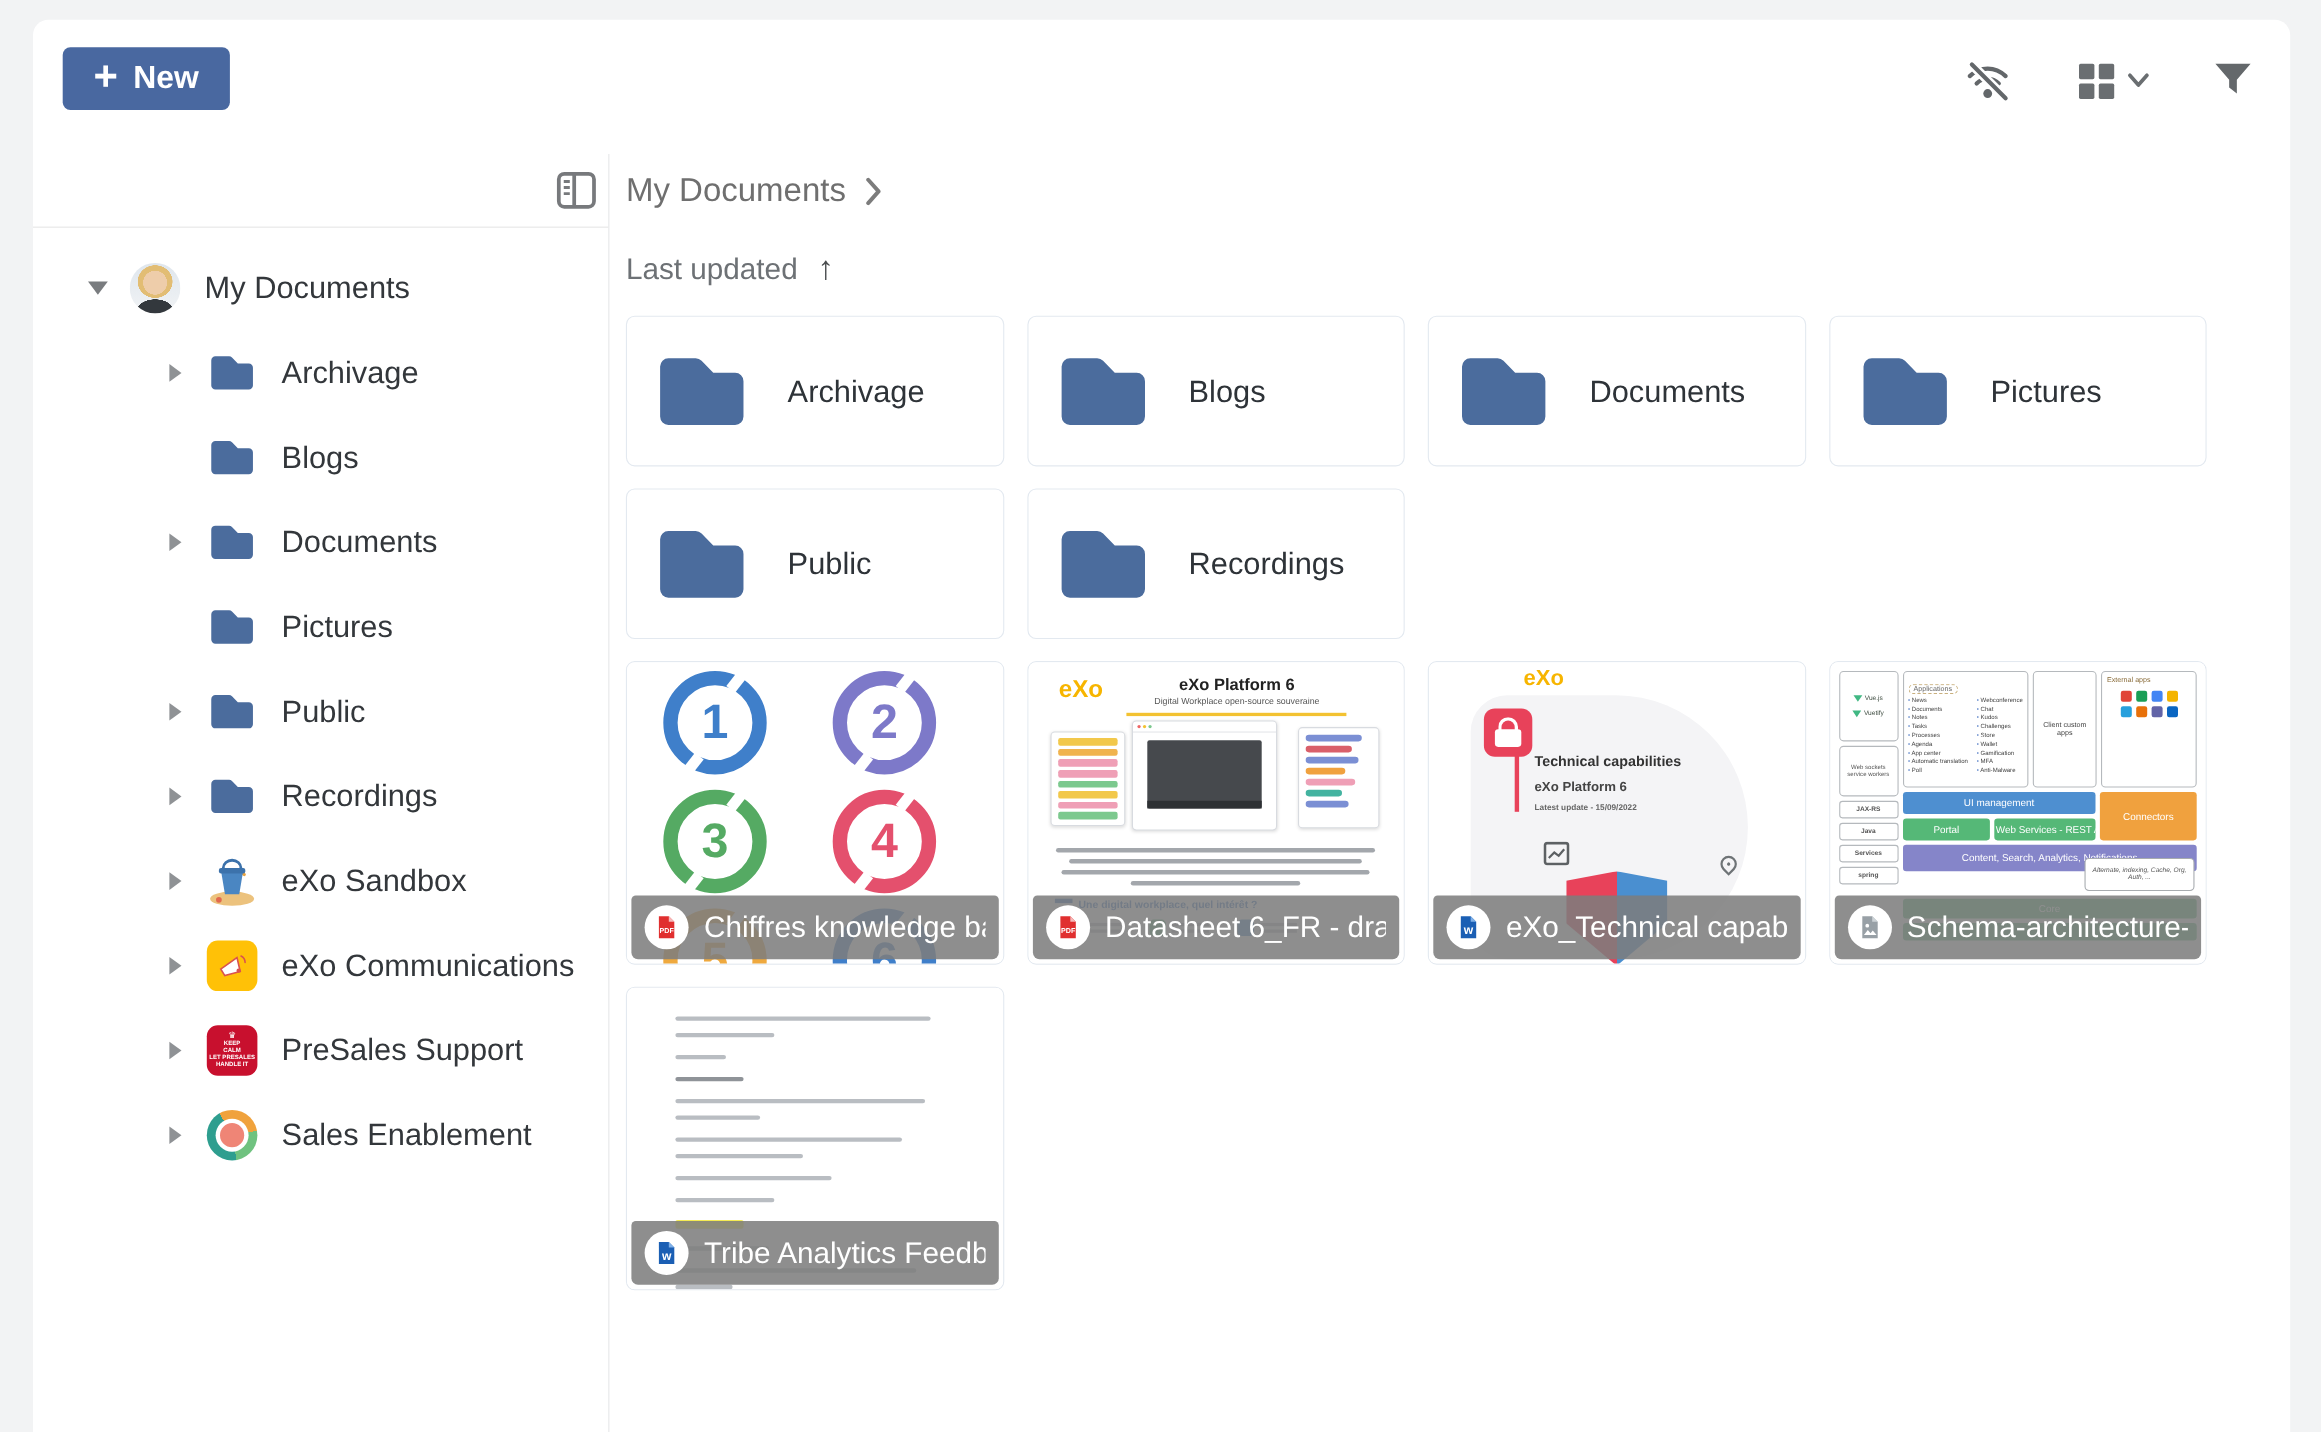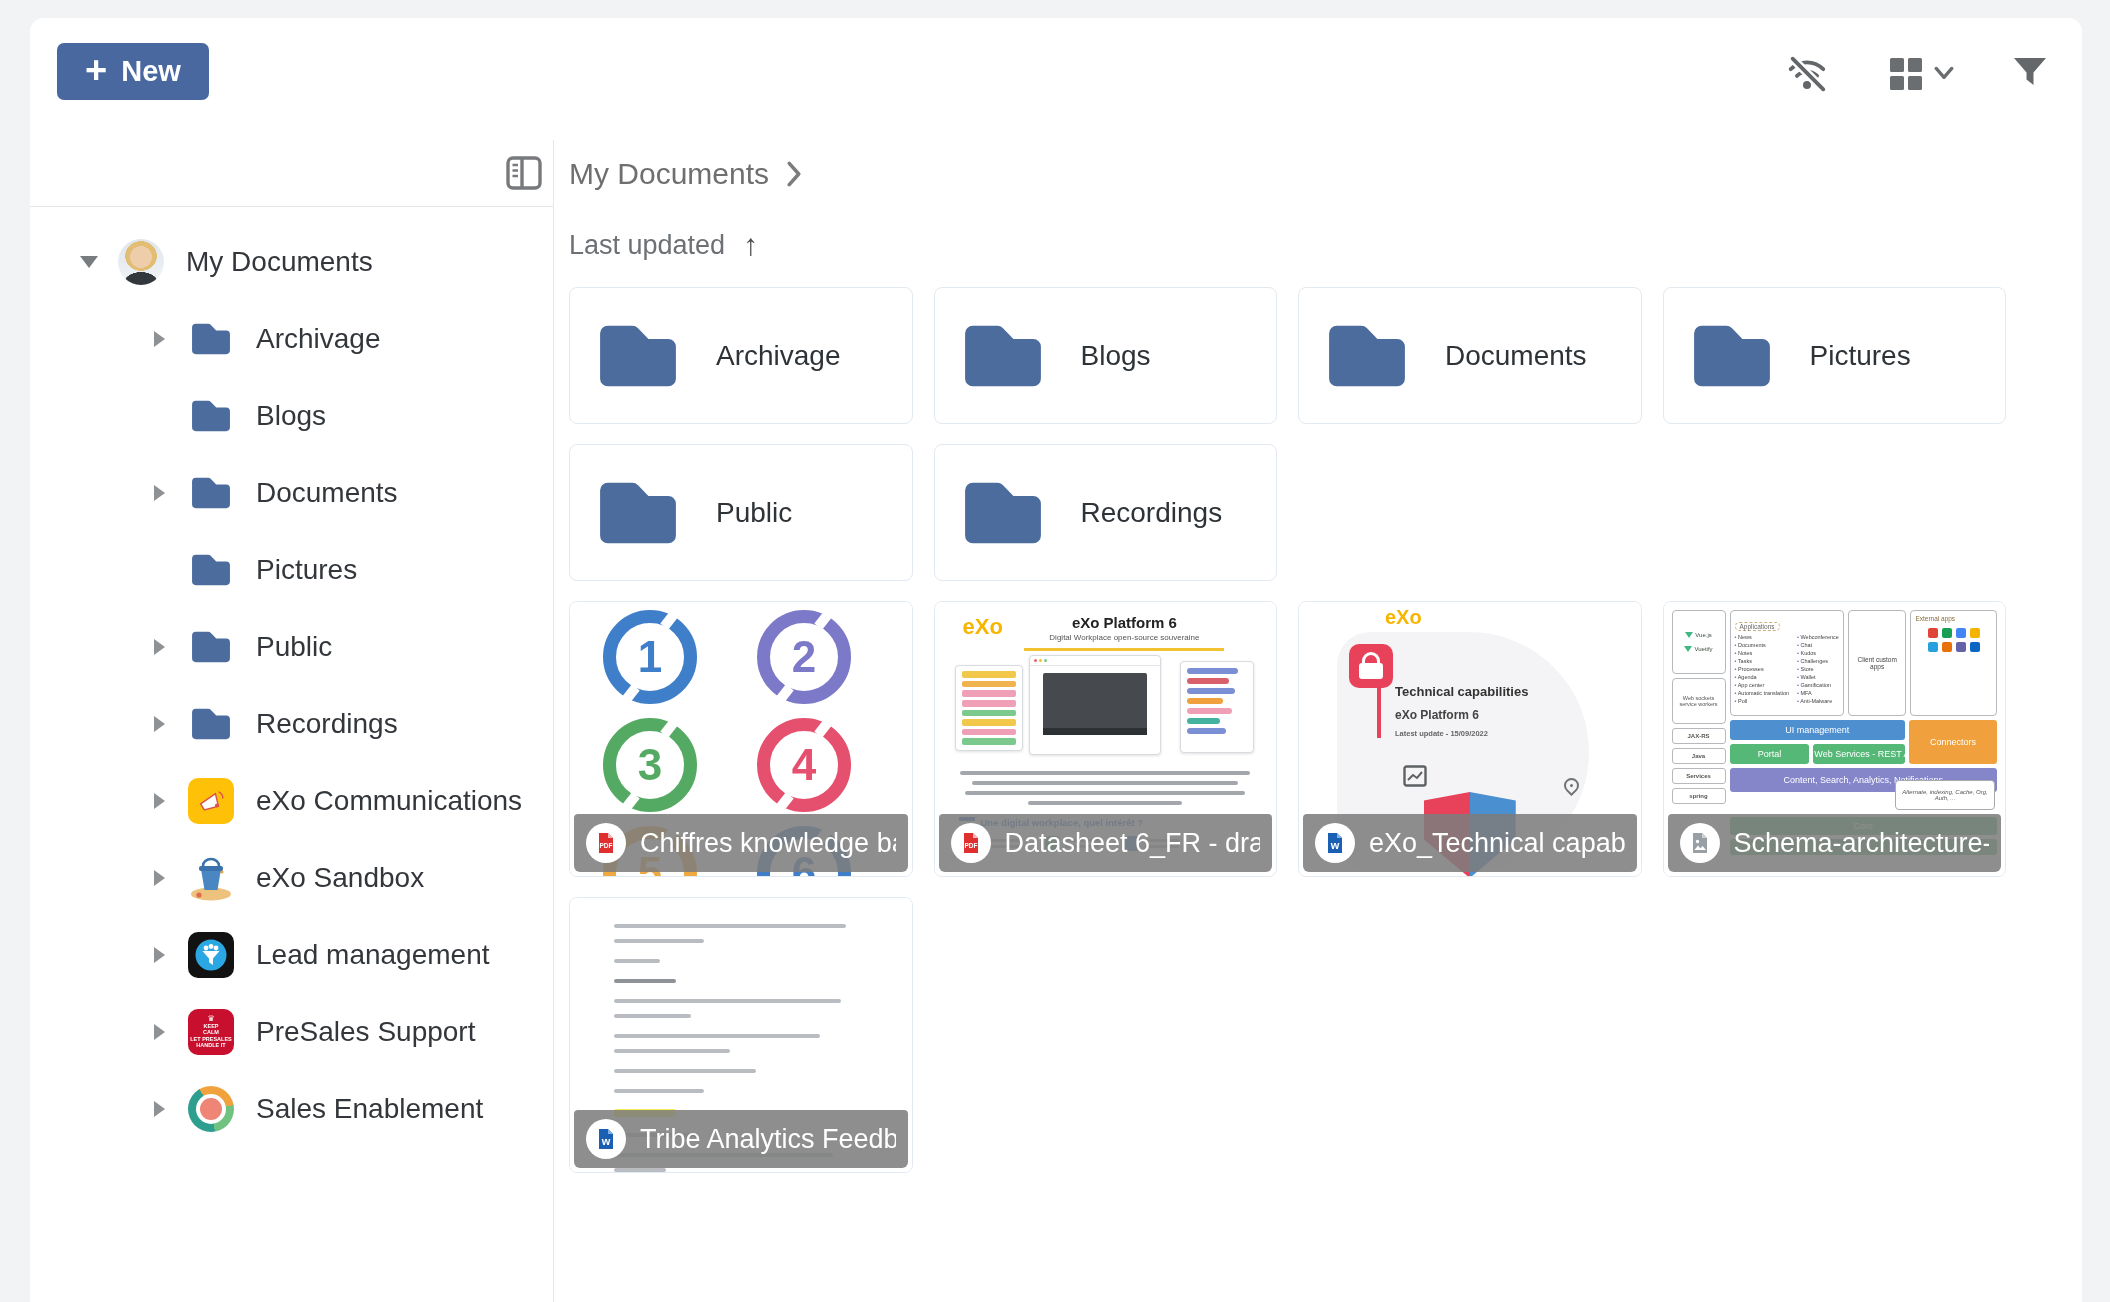--- a/index.html
+++ b/index.html
@@ -314,62 +314,47 @@
             </span>
           <span class="tlabel">Recordings</span>
         </div>
 
 
 
         <div class="trow indent-child">
           <span class="caret">
               <span class="caret-right"></span>
             </span>
-          <span class="space-ic" style="background:#ffc107">
-            <svg width="34" height="34" viewBox="0 0 46 46">
-              <path d="M9 27 29 13l4 17-19 5z" fill="#fff" stroke="#d9534f" stroke-width="2"></path>
-              <path d="M34 11a9 9 0 0 1 5 8" stroke="#d9534f" stroke-width="2" fill="none" stroke-linecap="round"></path>
-              <circle cx="31" cy="29" r="2.6" fill="#d9534f"></circle>
-            </svg>
-            </span>
-          <span class="tlabel">eXo Communications</span>
-        </div>
-
-        <div class="trow indent-child">
-          <span class="caret">
-              <span class="caret-right"></span>
-            </span>
           <span class="space-ic">
             <svg width="46" height="46" viewBox="0 0 46 46">
               <ellipse cx="23" cy="39" rx="20" ry="6.5" fill="#ecc27d"></ellipse>
               <path d="M34 17l-4-3-2 14" stroke="#e7a23f" stroke-width="3" fill="none" stroke-linecap="round"></path>
               <path d="M13 14h20l-3.5 21h-13z" fill="#4a86c2"></path>
               <rect x="11" y="11" width="24" height="5" rx="2" fill="#3c72ab"></rect>
               <path d="M15 11a8 7 0 0 1 16 0" stroke="#3c72ab" stroke-width="2.6" fill="none"></path>
               <circle cx="11" cy="40" r="2.6" fill="#e2694f"></circle>
             </svg>
             </span>
           <span class="tlabel">eXo Sandbox</span>
         </div>
 
         <div class="trow indent-child">
           <span class="caret">
               <span class="caret-right"></span>
             </span>
-          <span class="space-ic" style="background:#121212">
-            <svg width="46" height="46" viewBox="0 0 46 46">
-              <circle cx="23" cy="23" r="15.5" fill="#2ba7e3"></circle>
-              <circle cx="18" cy="16" r="2.4" fill="#fff"></circle>
-              <circle cx="23" cy="14.5" r="2.4" fill="#fff"></circle>
-              <circle cx="28" cy="16" r="2.4" fill="#fff"></circle>
-              <path d="M14.5 19h17l-6.5 7.5V33l-4-2.8v-3.7z" fill="#fff"></path>
+          <span class="space-ic" style="background:#ffc107">
+            <svg width="34" height="34" viewBox="0 0 46 46">
+              <path d="M9 27 29 13l4 17-19 5z" fill="#fff" stroke="#d9534f" stroke-width="2"></path>
+              <path d="M34 11a9 9 0 0 1 5 8" stroke="#d9534f" stroke-width="2" fill="none" stroke-linecap="round"></path>
+              <circle cx="31" cy="29" r="2.6" fill="#d9534f"></circle>
             </svg>
             </span>
-          <span class="tlabel">Lead management</span>
-        </div>
+          <span class="tlabel">eXo Communications</span>
+        </div>
+
 
         <div class="trow indent-child">
           <span class="caret">
               <span class="caret-right"></span>
             </span>
           <span class="space-ic poster">
             <span class="crown">♛</span>
               <div class="poster-line">KEEP</div>
               <div class="poster-line">CALM</div>
               <div class="poster-line">LET PRESALES</div>

